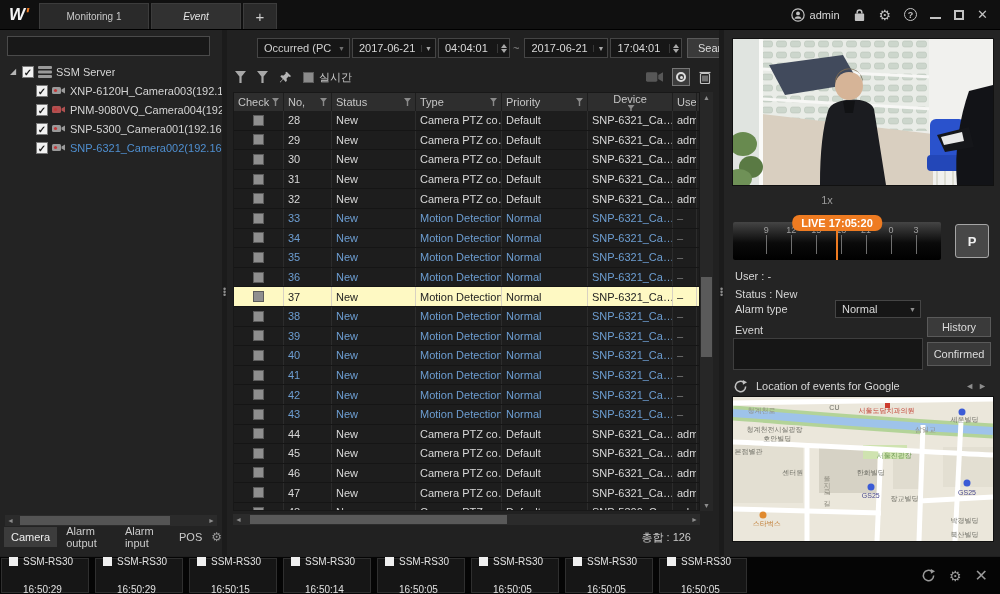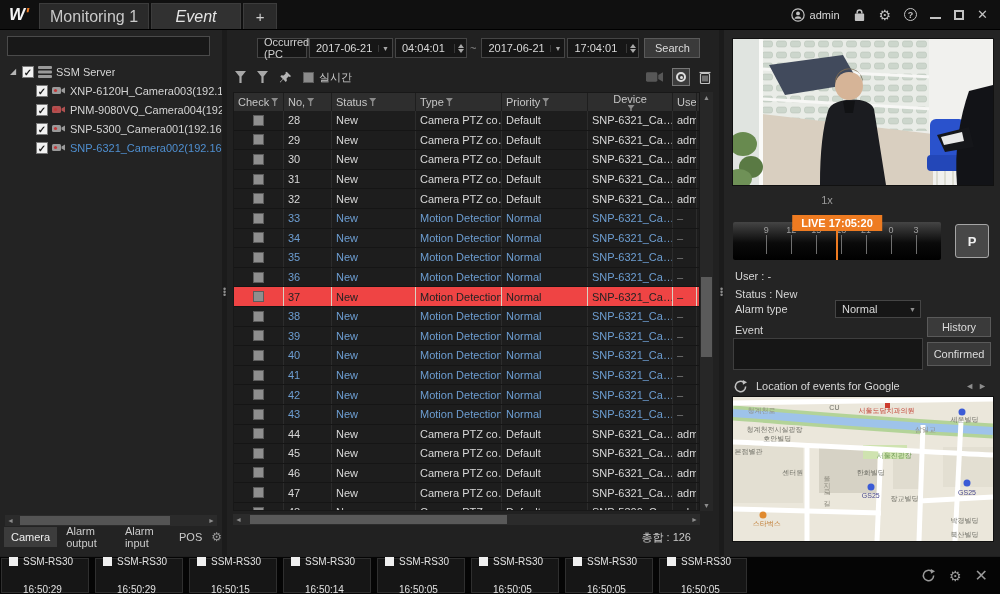--- a/index.html
+++ b/index.html
@@ -3,21 +3,21 @@
 <meta charset="utf-8">
 <style>
   * { margin:0; padding:0; box-sizing:border-box; font-family:"Liberation Sans", sans-serif; }
   html,body { width:1000px; height:594px; overflow:hidden; background:#191919; color:#d6d6d6; }
   .app { position:relative; width:1000px; height:594px; }
 
   
   .topbar { position:absolute; top:0; left:0; width:1000px; height:30px; background:#101010; border-bottom:1px solid #000; display:flex; align-items:stretch; }
   .logo-box { width:38px; display:flex; align-items:center; justify-content:center; font-size:17px; font-weight:bold; font-style:italic; color:#f4f4f4; }
   .logo-accent { color:#f07b22; }
-  .tab { margin:3px 1px 0 1px; padding:0 10px; min-width:110px; display:flex; align-items:center; justify-content:center; background:#2a2a2a; border:1px solid #3c3c3c; border-bottom:none; font-size:16px; color:#c9c9c9; }
+  .tab { margin:3px 1px 0 1px; padding:0 10px; min-width:110px; display:flex; align-items:center; justify-content:center; background:#2a2a2a; border:1px solid #3c3c3c; border-bottom:none; font-size:10px; color:#c9c9c9; }
   .tab.active { background:#313131; color:#e4e4e4; min-width:90px;font-style:italic; }
   .tab-add { margin:3px 1px 0 1px; width:34px; display:flex; align-items:center; justify-content:center; background:#2a2a2a; border:1px solid #3c3c3c; border-bottom:none; font-size:15px; color:#cfcfcf; }
   .topbar-spacer { flex:1; }
   .topbar-icons { display:flex; align-items:center; gap:13px; padding-right:12px; }
   .tb-user { display:flex; align-items:center; gap:5px; font-size:11px; color:#d8d8d8; }
   .ico { display:inline-flex; align-items:center; justify-content:center; color:#c2c2c2; }
   .ico svg { display:block; }
   .gear-glyph { font-size:14px; color:#c2c2c2; line-height:1; }
   .help-circle { width:13px; height:13px; border:1.5px solid #c2c2c2; border-radius:50%; font-size:9px; font-weight:bold; display:flex; align-items:center; justify-content:center; }
   .win-min { width:11px; border-bottom:2px solid #c2c2c2; height:8px; }
@@ -42,21 +42,21 @@
   .scroll-arrow { width:11px; font-size:7px; color:#8d8d8d; text-align:center; flex:none; }
   .left-hscroll .thumb { height:9px; background:#545454; width:150px; margin-left:4px; }
   .left-tabs { position:absolute; bottom:3px; left:4px; display:flex; align-items:center; gap:2px; font-size:11px; color:#cbcbcb; }
   .ltab { padding:4px 7px; }
   .ltab.active { background:#3c3c3c; color:#eee; }
 
   
   .center-panel { flex:1; background:#212121; position:relative; }
   .filter-row { position:absolute; top:8px; left:30px; height:20px; display:flex; align-items:center; }
   .combo, .datefield, .timefield { height:20px; background:#161616; border:1px solid #454545; color:#d9d9d9; font-size:11px; display:flex; align-items:center; padding-left:6px; }
-  .combo { width:50px; justify-content:space-between; padding-right:4px; color:#cfcfcf; }
+  .combo { width:93px; justify-content:space-between; padding-right:4px; color:#cfcfcf; }
   .combo .arr { font-size:7px; color:#6f6f6f; }
   .datefield { width:84px; justify-content:space-between; margin-left:2px; }
   .datefield .arr { width:14px; font-size:7px; color:#a8a8a8; text-align:center; border-left:1px solid #383838; }
   .timefield { width:72px; justify-content:space-between; margin-left:2px; }
   .spin { width:12px; display:flex; flex-direction:column; align-items:center; gap:1px; border-left:1px solid #383838; }
   .spin i { width:0; height:0; border-left:3px solid transparent; border-right:3px solid transparent; }
   .spin .up { border-bottom:4px solid #a8a8a8; }
   .spin .dn { border-top:4px solid #a8a8a8; }
   .tilde { color:#8a8a8a; font-size:11px; padding:0 3px; }
   .search-btn { margin-left:5px; width:56px; height:20px; background:#3a3a3a; border:1px solid #5a5a5a; color:#dcdcdc; font-size:11px; display:flex; align-items:center; justify-content:center; }
@@ -64,49 +64,49 @@
   .funnel { width:11px; height:12px; background:#a8a8a8; clip-path:polygon(0 0,100% 0,60% 45%,60% 100%,40% 100%,40% 45%); }
   .rt-check { display:flex; align-items:center; gap:5px; font-size:11px; color:#c9c9c9; }
   .rt-box { width:11px; height:11px; background:#8b8b8b; border:1px solid #5e5e5e; }
   .tool-right { margin-left:auto; display:flex; align-items:center; gap:9px; }
   .rec-btn { width:18px; height:18px; background:#3c3c3c; border:1px solid #777; display:flex; align-items:center; justify-content:center; }
   .rec-circle { width:10px; height:10px; border:2px solid #dedede; border-radius:50%; display:flex; align-items:center; justify-content:center; }
   .rec-circle i { width:3px; height:3px; background:#dedede; border-radius:50%; }
 
   .etable { position:absolute; top:62px; left:6px; right:19px; height:419px; overflow:hidden; border:1px solid #181818; }
   .thead { display:flex; height:18px; background:#2e2e2e; }
-  .th { display:flex; align-items:center; padding:0 4px; font-size:11px; color:#c6c6c6; border-right:1px solid #1e1e1e; overflow:hidden; white-space:nowrap; flex:none; }
+  .th { display:flex; align-items:center; justify-content:space-between; padding:0 4px; font-size:11px; color:#c6c6c6; border-right:1px solid #1e1e1e; overflow:hidden; white-space:nowrap; flex:none; }
   .th .fmini { width:7px; height:8px; background:#8a8a8a; clip-path:polygon(0 0,100% 0,60% 45%,60% 100%,40% 100%,40% 45%); flex:none; margin-left:2px; }
   .tbody { position:relative; }
   .r { display:flex; height:19.6px; background:#1d1d1d; border-bottom:1px solid #151515; font-size:11px; color:#d8d8d8; }
   .r .c { display:flex; align-items:center; padding:0 4px; border-right:1px solid #2c2c2c; overflow:hidden; white-space:nowrap; flex:none; }
   .r .c.ck { justify-content:center; }
   .rcb { width:11px; height:11px; background:#8f8f8f; border:1px solid #5c5c5c; }
   .r.blue { color:#6d9ed2; }
   .r.blue .dash { color:#7d7d7d; }
-  .r.selrow { background:#ef4444; color:#222; }
+  .r.selrow { background:#fef9c3; color:#222; }
   .r.selrow .c { border-right-color:#d8d1c2; }
   .vscroll { position:absolute; top:62px; right:6px; width:13px; height:419px; background:#272727; }
   .vscroll .scroll-arrow { position:absolute; left:0; width:13px; }
   .vscroll .thumb { position:absolute; top:185px; left:1px; width:11px; height:80px; background:#5a5a5a; }
   .center-hscroll { position:absolute; left:6px; right:19px; top:484px; height:11px; background:#2b2b2b; display:flex; align-items:center; }
   .center-hscroll .thumb { height:9px; background:#595959; width:55%; margin-left:6px; }
   .pagination { position:absolute; top:500px; left:0; right:0; height:20px; font-size:11px; color:#c9c9c9; }
   .page-label { position:absolute; left:0; right:0; text-align:center; }
   .total-label { position:absolute; right:28px; }
 
   
   .right-panel { width:276px; background:#242424; position:relative; }
   .video { position:absolute; top:8px; left:8px; width:262px; height:148px; background:#0d0d0d; border:1px solid #111; }
   .speed { position:absolute; top:164px; left:0; right:70px; text-align:center; font-size:11px; color:#9a9a9a; }
   .timeline { position:absolute; top:192px; left:9px; width:208px; height:38px; background:linear-gradient(#454545,#0a0a0a 55%,#000); border-radius:2px; }
   .tick { position:absolute; top:3px; width:20px; margin-left:-10px; text-align:center; font-size:9px; color:#9f9f9f; }
   .tickline { position:absolute; top:13px; bottom:6px; width:1px; background:#6f6f6f; }
   .live-line { position:absolute; left:50%; top:-5px; bottom:0; width:2px; margin-left:-1px; background:#ee7b21; }
-  .live-badge { position:absolute; top:-7px; left:50%; transform:translateX(-50%); background:#ee7b21; color:#fff; font-size:11px; font-weight:bold; padding:2px 9px; white-space:nowrap; }
+  .live-badge { position:absolute; top:-7px; left:50%; transform:translateX(-50%); background:#ee7b21; color:#fff; font-size:11px; font-weight:bold; padding:2px 9px; white-space:nowrap;border-radius:7px; }
   .p-button { position:absolute; top:194px; right:11px; width:34px; height:34px; background:#484848; border:1px solid #a5a5a5; border-radius:3px; color:#f0f0f0; font-size:13px; font-weight:bold; display:flex; align-items:center; justify-content:center; }
   .info-line { position:absolute; left:11px; font-size:11px; color:#d6d6d6; }
   .alarm-row { position:absolute; top:273px; left:11px; right:11px; display:flex; align-items:center; font-size:11px; }
   .alarm-select { position:absolute; left:100px; width:86px; height:18px; background:#161616; border:1px solid #454545; display:flex; align-items:center; justify-content:space-between; padding:0 4px 0 6px; color:#d9d9d9; }
   .alarm-select .arr { font-size:7px; color:#8f8f8f; }
   .history-btn { position:absolute; top:287px; right:9px; width:64px; height:20px; background:#3a3a3a; border:1px solid #5a5a5a; color:#dcdcdc; font-size:11px; display:flex; align-items:center; justify-content:center; }
   .note-label { position:absolute; top:294px; left:11px; font-size:11px; color:#d6d6d6; }
   .note-area { position:absolute; top:308px; left:9px; width:190px; height:32px; background:#161616; border:1px solid #3e3e3e; color:#ddd; font-size:11px; resize:none; }
   .confirmed-btn { position:absolute; top:312px; right:9px; width:64px; height:24px; background:#3a3a3a; border:1px solid #5a5a5a; color:#dcdcdc; font-size:11px; display:flex; align-items:center; justify-content:center; }
   .location-row { position:absolute; top:348px; left:9px; right:9px; height:16px; display:flex; align-items:center; gap:8px; font-size:11px; color:#d6d6d6; }

